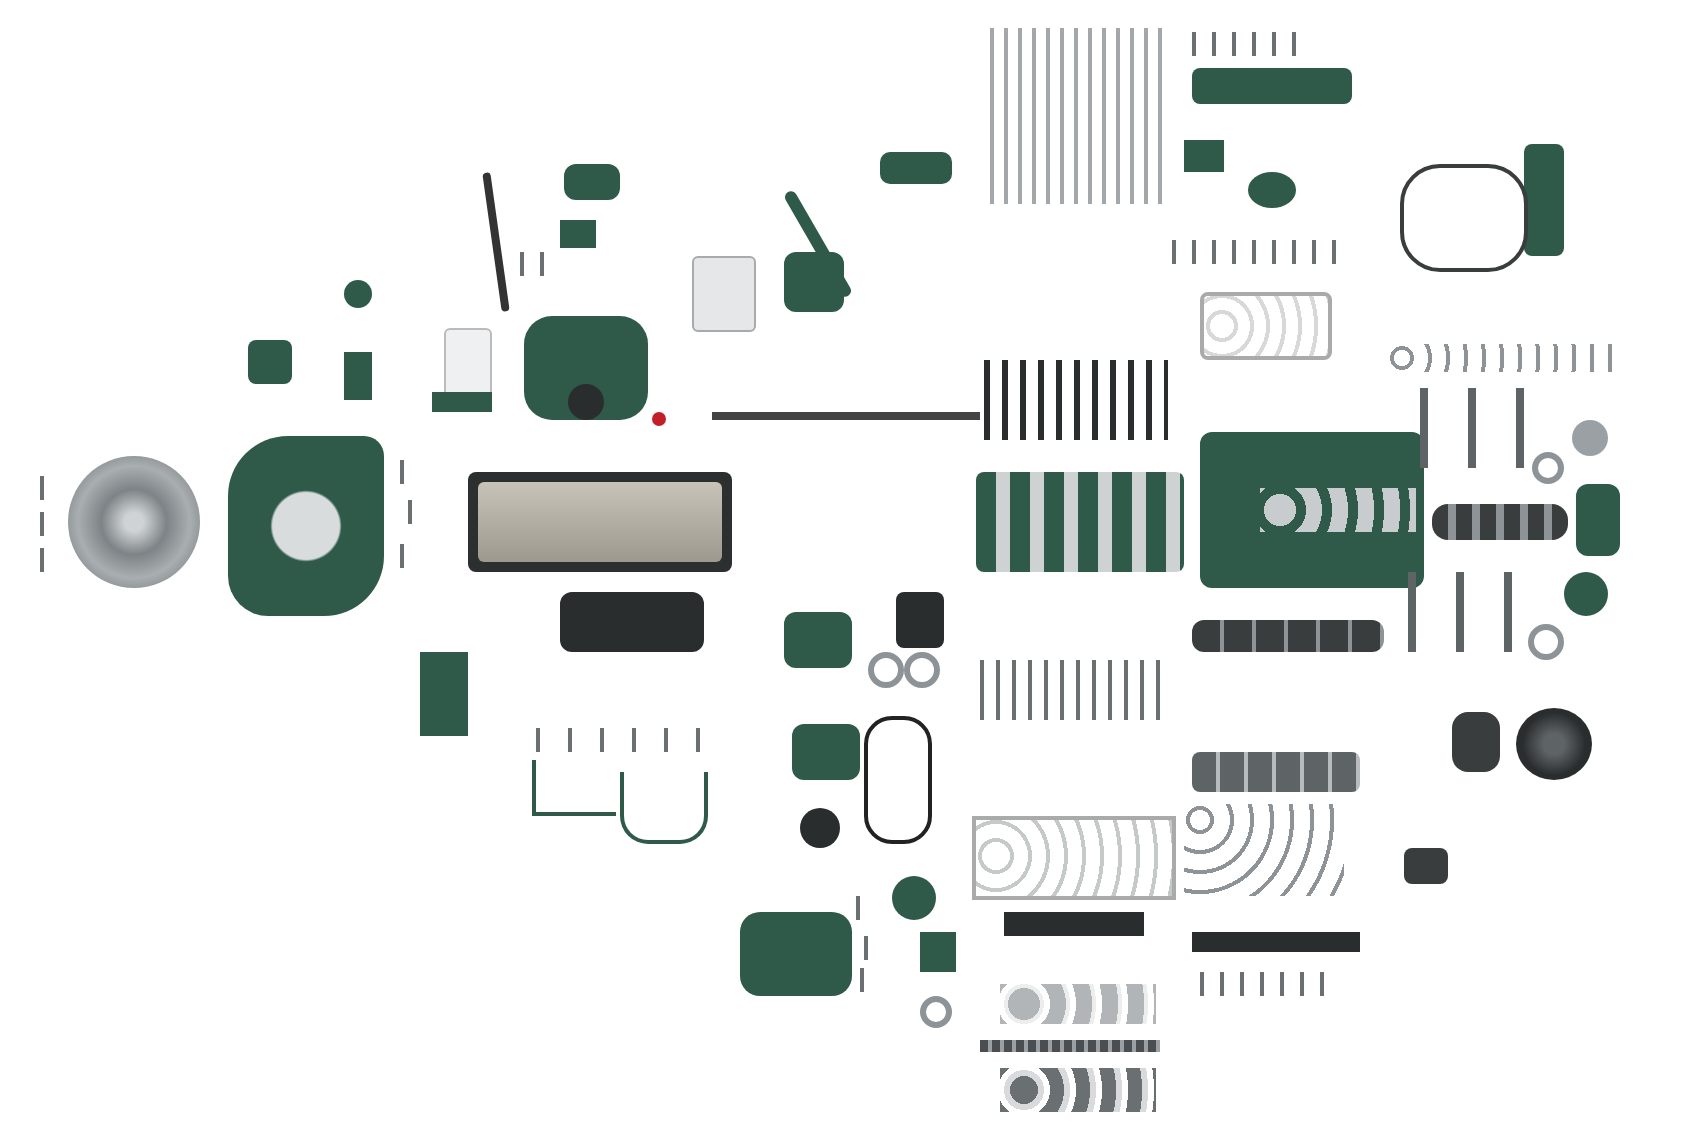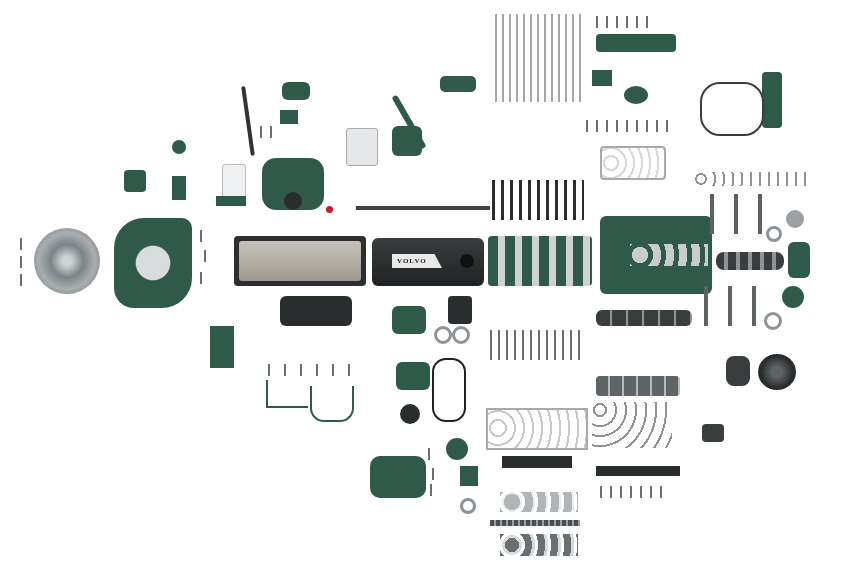--- a/index.html
+++ b/index.html
@@ -33,25 +33,20 @@
   <div class="part green" style="left:282px;top:82px;width:28px;height:18px;border-radius:6px;"></div>
   <div class="part green" style="left:280px;top:110px;width:18px;height:14px;"></div>
 
   <div class="part green" style="left:262px;top:158px;width:62px;height:52px;border-radius:14px;"></div>
   <div class="part dark" style="left:284px;top:192px;width:18px;height:18px;border-radius:50%;"></div>
 
   <div class="part" style="left:234px;top:236px;width:132px;height:50px;background:#2c2f30;border-radius:4px;padding:5px;box-sizing:border-box;">
     <div style="width:100%;height:100%;background:linear-gradient(#c8c3b8,#9e998f);border-radius:3px;"></div>
   </div>
 
-  <div class="part dark" style="left:372px;top:238px;width:112px;height:48px;border-radius:6px;background:linear-gradient(#3a3d3e,#1f2122);">
-    <div style="position:absolute;left:20px;top:16px;width:50px;height:14px;background:#e8e8e8;clip-path:polygon(0 0,85% 0,100% 100%,0 100%);"></div>
-    <span class="badge" style="left:25px;top:19px;">VOLVO</span>
-    <div style="position:absolute;right:10px;top:16px;width:14px;height:14px;border-radius:50%;background:#111;"></div>
-  </div>
 
   <div class="part" style="left:488px;top:236px;width:104px;height:50px;background:repeating-linear-gradient(90deg,#2f5a4a 0 10px,#cfd2d3 10px 17px);border-radius:4px;"></div>
 
   <div class="part" style="left:600px;top:216px;width:112px;height:78px;background:#2f5a4a;border-radius:6px;"></div>
   <div class="part" style="left:630px;top:244px;width:78px;height:22px;background:repeating-radial-gradient(circle at 10px 11px,#c8ccce 0 8px,#2f5a4a 8px 13px);"></div>
 
   <div class="part" style="left:716px;top:252px;width:68px;height:18px;background:repeating-linear-gradient(90deg,#3a3d3e 0 8px,#8d9396 8px 12px);border-radius:8px;"></div>
 
   <div class="part green" style="left:788px;top:242px;width:22px;height:36px;border-radius:6px;"></div>
   <div class="part" style="left:782px;top:286px;width:22px;height:22px;border-radius:50%;background:#2f5a4a;"></div>

